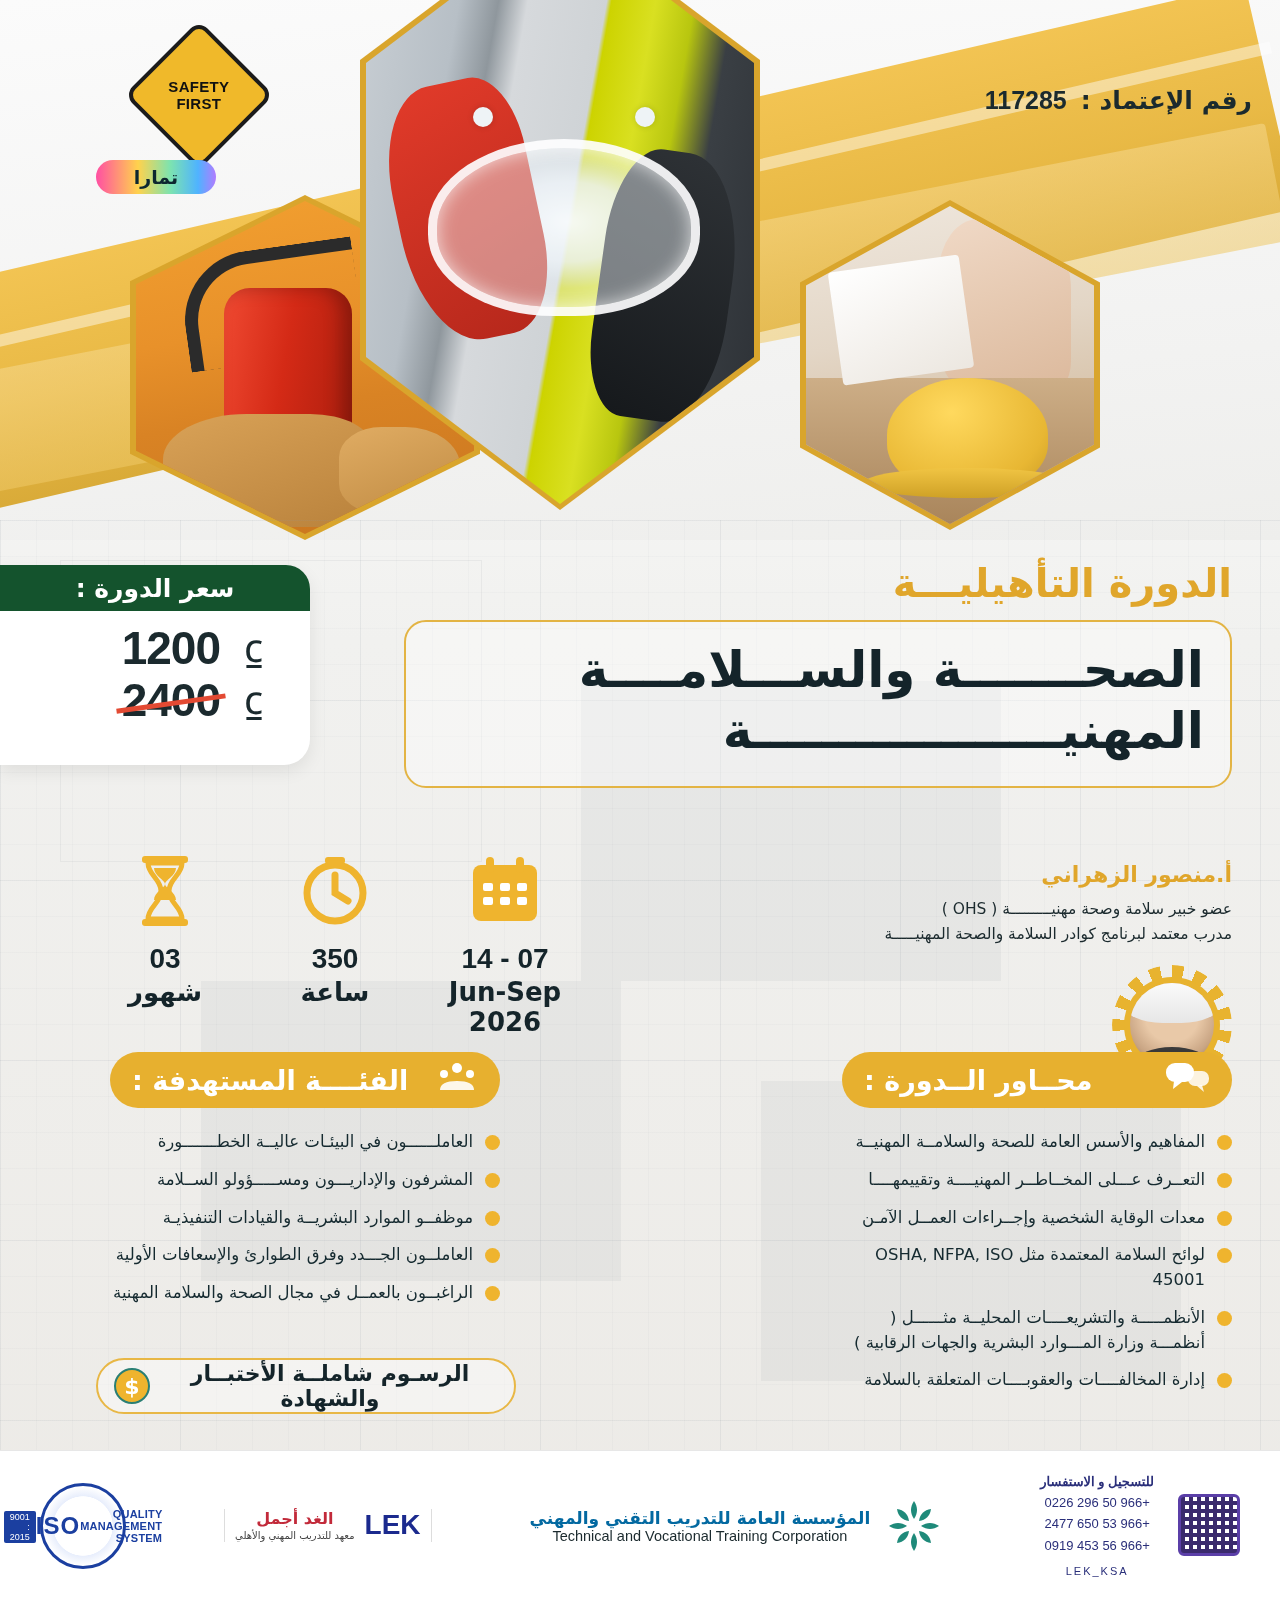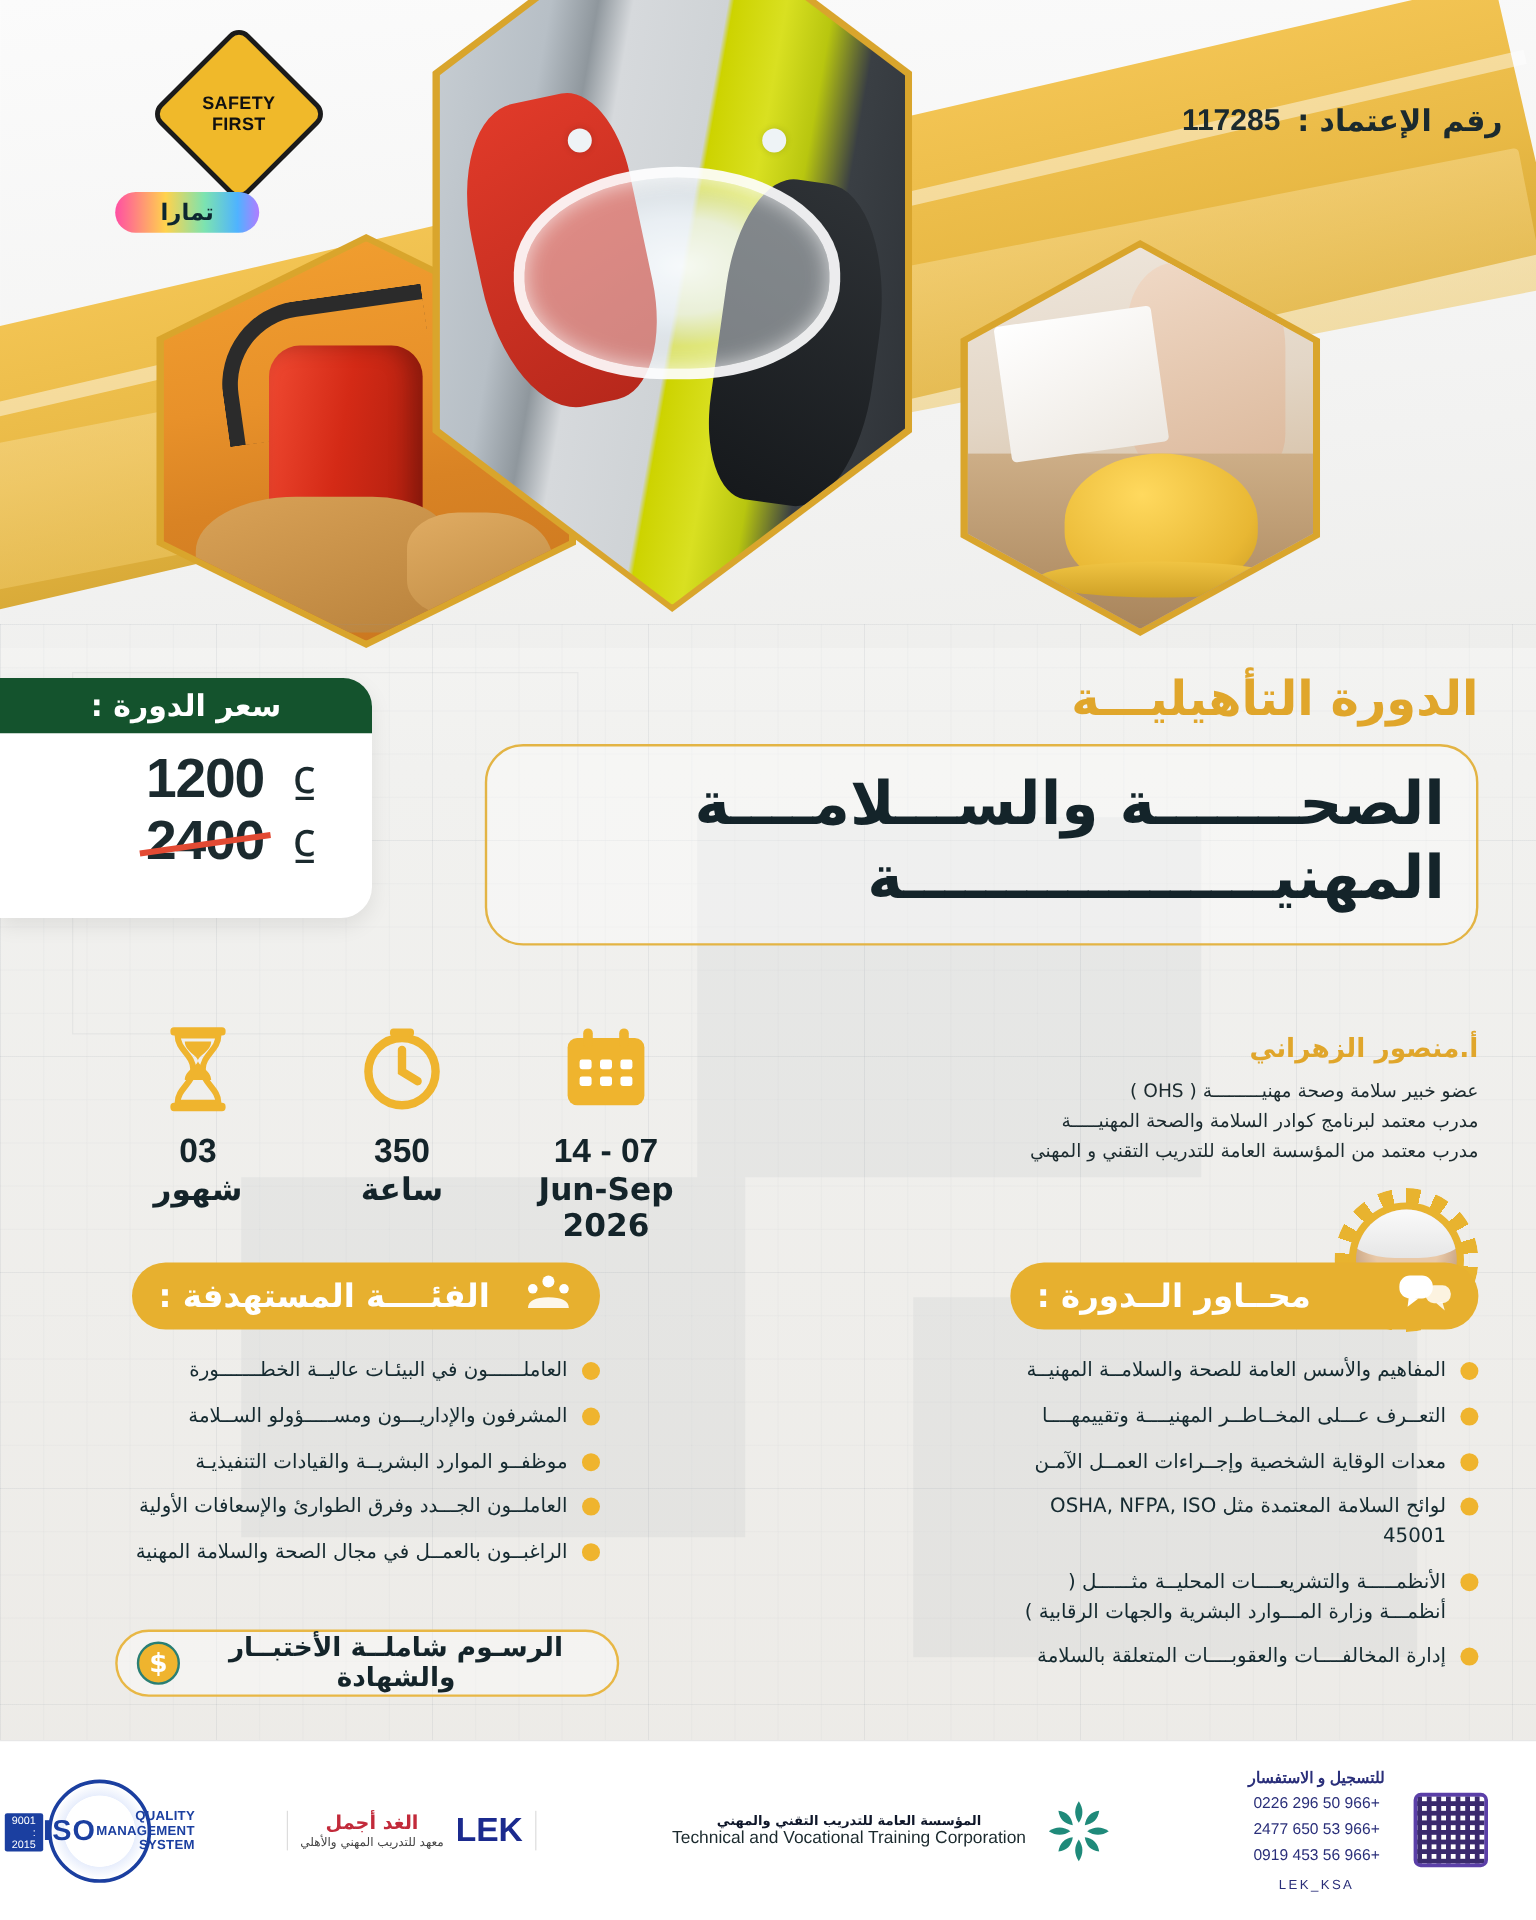--- a/index.html
+++ b/index.html
@@ -217,21 +217,21 @@
     display:flex; align-items:center; justify-content:center;
     color:#0d2730; font-weight:bold; font-size:19px;
   }
 
   
   .title-wrap{ position:absolute; right:48px; top:560px; width:828px; text-align:right; }
   .title-top{
     color:#e0a62b; font-size:40px; font-weight:bold; letter-spacing:1px; margin-bottom:14px;
   }
   .title-box{
-    border:2px solid #e3b444; border-radius:32px; padding:18px 26px 24px;
+    border:2px solid #e3b444; border-radius:22px; padding:18px 26px 24px;
     background:rgba(255,255,255,.35);
   }
   .title-main{
     color:#14242a; font-size:50px; font-weight:bold; line-height:1.22; letter-spacing:0px;
   }
 
   
   .stats{ position:absolute; left:90px; top:845px; width:500px; display:flex; flex-direction:row-reverse; gap:20px; }
   .stat{ width:150px; text-align:center; }
   .stat .ico{ height:92px; display:flex; align-items:center; justify-content:center; color:#efb42e; }
@@ -315,21 +315,21 @@
   .social{ margin-top:6px; font-size:11px; color:#2a2f7a; letter-spacing:2px; }
   .qr{
     width:62px; height:62px; background:#fff; border:3px solid #5b3fa8; border-radius:6px;
     background-image:
       repeating-linear-gradient(90deg,#3a2a6d 0 4px, transparent 4px 8px),
       repeating-linear-gradient(0deg,#3a2a6d 0 4px, transparent 4px 8px);
     background-size: 8px 8px;
   }
   .tvtc{ display:flex; flex-direction:row-reverse; align-items:center; gap:16px;}
   .tvtc-txt{ text-align:center; direction:rtl; }
-  .tvtc-ar{ font-size:11px; font-weight:bold; color:#0f172a;}
+  .tvtc-ar{ font-size:17px; font-weight:bold; color:#0369a1;}
   .tvtc-en{ font-size:14.5px; color:#1b2a2e; font-family:"Liberation Sans",sans-serif;}
   .tvtc-mark{ width:56px; height:56px; color:#1f8a7a; }
   .lek{ display:flex; flex-direction:row-reverse; align-items:center; gap:10px; padding:0 10px; border-right:1px solid #ddd; border-left:1px solid #ddd;}
   .lek-ar{ text-align:center; direction:rtl; color:#c22a3a; font-weight:bold; font-size:16px; line-height:1.3;}
   .lek-ar small{ display:block; color:#444; font-size:10px; font-weight:normal;}
   .lek-logo{ font-size:28px; font-weight:bold; color:#1b2a8e; font-family:"Liberation Sans",sans-serif;}
   .iso{
     width:86px; height:86px; border-radius:50%;
     border:3px solid #1b3fa0;
     display:flex; flex-direction:row; align-items:center; justify-content:center;
@@ -457,21 +457,20 @@
       <div class="v">07 - 14</div>
       <div class="u">Jun-Sep 2026</div>
     </div>
   </div>
 
   <div class="trainer">
     <div class="trainer-txt">
       <div class="trainer-name">أ.منصور الزهراني</div>
       <div class="trainer-line">عضو خبير سلامة وصحة مهنيـــــــــة ( OHS )</div>
       <div class="trainer-line">مدرب معتمد لبرنامج كوادر السلامة والصحة المهنيـــــة</div>
-      <div class="trainer-line">مدرب معتمد من المؤسسة العامة للتدريب التقني و المهني</div>
     </div>
     <div class="trainer-photo">
       <div class="gear"></div>
       <div class="gear-ring"></div>
       <div class="face"></div>
     </div>
   </div>
 
   <div class="panel-right">
     <div class="sec-head">

